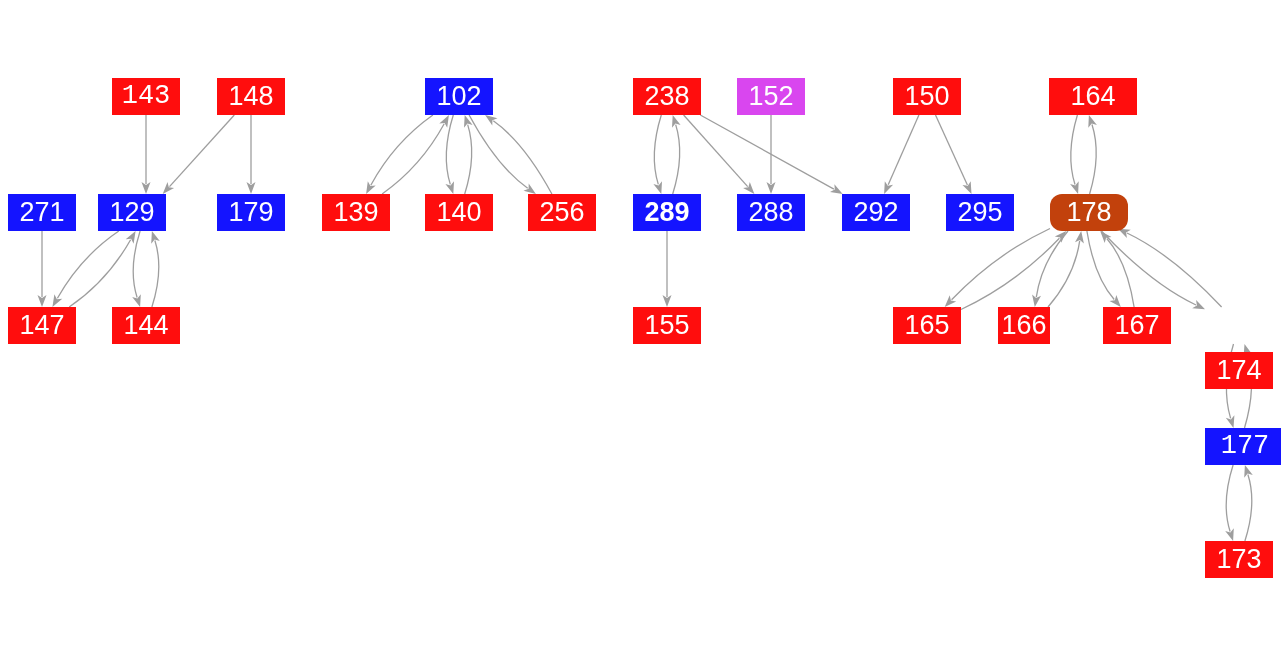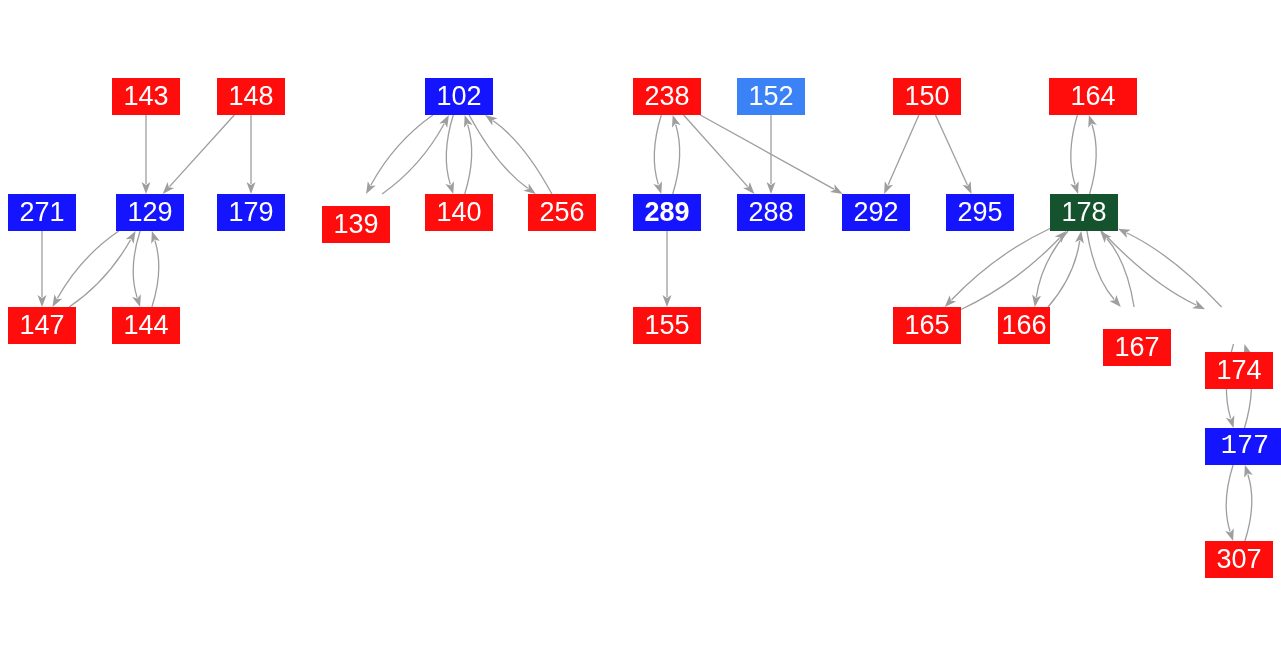--- a/index.html
+++ b/index.html
@@ -111,41 +111,41 @@
       <path d="M 1233.5 344.0 Q 1221.0 386.0 1230.6 418.4" fill="none" stroke="#9e9e9e" stroke-width="1.3"></path>
       <polygon points="1233.5,428.0 1225.8,417.8 1230.9,419.4 1234.4,415.2" fill="#9e9e9e"></polygon>
       <path d="M 1244.5 428.0 Q 1257.0 386.0 1247.4 353.6" fill="none" stroke="#9e9e9e" stroke-width="1.3"></path>
       <polygon points="1244.5,344.0 1252.2,354.2 1247.1,352.6 1243.6,356.8" fill="#9e9e9e"></polygon>
       <path d="M 1233.1 465.0 Q 1221.0 503.0 1230.1 531.5" fill="none" stroke="#9e9e9e" stroke-width="1.3"></path>
       <polygon points="1233.1,541.0 1225.2,530.9 1230.4,532.4 1233.8,528.2" fill="#9e9e9e"></polygon>
       <path d="M 1244.9 541.0 Q 1257.0 503.0 1247.9 474.5" fill="none" stroke="#9e9e9e" stroke-width="1.3"></path>
       <polygon points="1244.9,465.0 1252.8,475.1 1247.6,473.6 1244.2,477.8" fill="#9e9e9e"></polygon>
     </svg>
   <div class="node-layer">
-      <div class="node" style="left: 112px; top: 78px; width: 68px; height: 37px; background: rgb(255, 13, 13); color: rgb(255, 255, 255);">143</div>
+      <div class="node" style="left: 112px; top: 78px; width: 68px; height: 37px; background: rgb(255, 13, 13); color: rgb(255, 255, 255); font-family: Liberation Mono, monospace;">143</div>
       <div class="node" style="left: 217px; top: 78px; width: 68px; height: 37px; background: rgb(255, 13, 13); color: rgb(255, 255, 255);">148</div>
       <div class="node" style="left: 425px; top: 78px; width: 68px; height: 37px; background: rgb(20, 20, 255); color: rgb(255, 255, 255);">102</div>
       <div class="node" style="left: 633px; top: 78px; width: 68px; height: 37px; background: rgb(255, 13, 13); color: rgb(255, 255, 255);">238</div>
-      <div class="node" style="left: 737px; top: 78px; width: 68px; height: 37px; background: #3b82f6; color: rgb(255, 255, 255);">152</div>
+      <div class="node" style="left: 737px; top: 78px; width: 68px; height: 37px; background: #d946ef; color: rgb(255, 255, 255);">152</div>
       <div class="node" style="left: 893px; top: 78px; width: 68px; height: 37px; background: rgb(255, 13, 13); color: rgb(255, 255, 255);">150</div>
       <div class="node" style="left: 1049px; top: 78px; width: 88px; height: 37px; background: rgb(255, 13, 13); color: rgb(255, 255, 255); text-align: right;">164</div>
       <div class="node" style="left: 8px; top: 194px; width: 68px; height: 37px; background: rgb(20, 20, 255); color: rgb(255, 255, 255);">271</div>
-      <div class="node" style="left: 116px; top: 194px; width: 68px; height: 37px; background: rgb(20, 20, 255); color: rgb(255, 255, 255);">129</div>
+      <div class="node" style="left: 98px; top: 194px; width: 68px; height: 37px; background: rgb(20, 20, 255); color: rgb(255, 255, 255);">129</div>
       <div class="node" style="left: 217px; top: 194px; width: 68px; height: 37px; background: rgb(20, 20, 255); color: rgb(255, 255, 255);">179</div>
-      <div class="node" style="left: 322px; top: 206px; width: 68px; height: 37px; background: rgb(255, 13, 13); color: rgb(255, 255, 255);">139</div>
+      <div class="node" style="left: 322px; top: 194px; width: 68px; height: 37px; background: rgb(255, 13, 13); color: rgb(255, 255, 255);">139</div>
       <div class="node" style="left: 425px; top: 194px; width: 68px; height: 37px; background: rgb(255, 13, 13); color: rgb(255, 255, 255);">140</div>
       <div class="node" style="left: 528px; top: 194px; width: 68px; height: 37px; background: rgb(255, 13, 13); color: rgb(255, 255, 255);">256</div>
       <div class="node" style="left: 633px; top: 194px; width: 68px; height: 37px; background: rgb(20, 20, 255); color: rgb(255, 255, 255); font-weight: bold;">289</div>
       <div class="node" style="left: 737px; top: 194px; width: 68px; height: 37px; background: rgb(20, 20, 255); color: rgb(255, 255, 255);">288</div>
       <div class="node" style="left: 842px; top: 194px; width: 68px; height: 37px; background: rgb(20, 20, 255); color: rgb(255, 255, 255);">292</div>
       <div class="node" style="left: 946px; top: 194px; width: 68px; height: 37px; background: rgb(20, 20, 255); color: rgb(255, 255, 255);">295</div>
-      <div class="node" style="left: 1050px; top: 194px; width: 68px; height: 37px; background: #14532d; color: rgb(255, 255, 255);">178</div>
+      <div class="node" style="left: 1050px; top: 194px; width: 78px; height: 37px; background: #c2410c; color: rgb(255, 255, 255); border-radius: 12px;">178</div>
       <div class="node" style="left: 8px; top: 307px; width: 68px; height: 37px; background: rgb(255, 13, 13); color: rgb(255, 255, 255);">147</div>
       <div class="node" style="left: 112px; top: 307px; width: 68px; height: 37px; background: rgb(255, 13, 13); color: rgb(255, 255, 255);">144</div>
       <div class="node" style="left: 633px; top: 307px; width: 68px; height: 37px; background: rgb(255, 13, 13); color: rgb(255, 255, 255);">155</div>
       <div class="node" style="left: 893px; top: 307px; width: 68px; height: 37px; background: rgb(255, 13, 13); color: rgb(255, 255, 255);">165</div>
       <div class="node" style="left: 998px; top: 307px; width: 52px; height: 37px; background: rgb(255, 13, 13); color: rgb(255, 255, 255);">166</div>
-      <div class="node" style="left: 1103px; top: 307px; width: 68px; height: 37px; background: rgb(255, 13, 13); color: rgb(255, 255, 255); margin-top: 22px;">167</div>
+      <div class="node" style="left: 1103px; top: 307px; width: 68px; height: 37px; background: rgb(255, 13, 13); color: rgb(255, 255, 255);">167</div>
       <div class="node" style="left: 1205px; top: 307px; width: 68px; height: 37px; background: rgb(255, 13, 13); color: rgb(255, 255, 255); margin-top: 45px;">174</div>
       <div class="node" style="left: 1205px; top: 428px; width: 80px; height: 37px; background: rgb(20, 20, 255); color: rgb(255, 255, 255); font-family: Liberation Mono, monospace;">177</div>
-      <div class="node" style="left: 1205px; top: 541px; width: 68px; height: 37px; background: rgb(255, 13, 13); color: rgb(255, 255, 255);">307</div>
+      <div class="node" style="left: 1205px; top: 541px; width: 68px; height: 37px; background: rgb(255, 13, 13); color: rgb(255, 255, 255);">173</div>
     </div>
 </div>
 
 </body></html>

